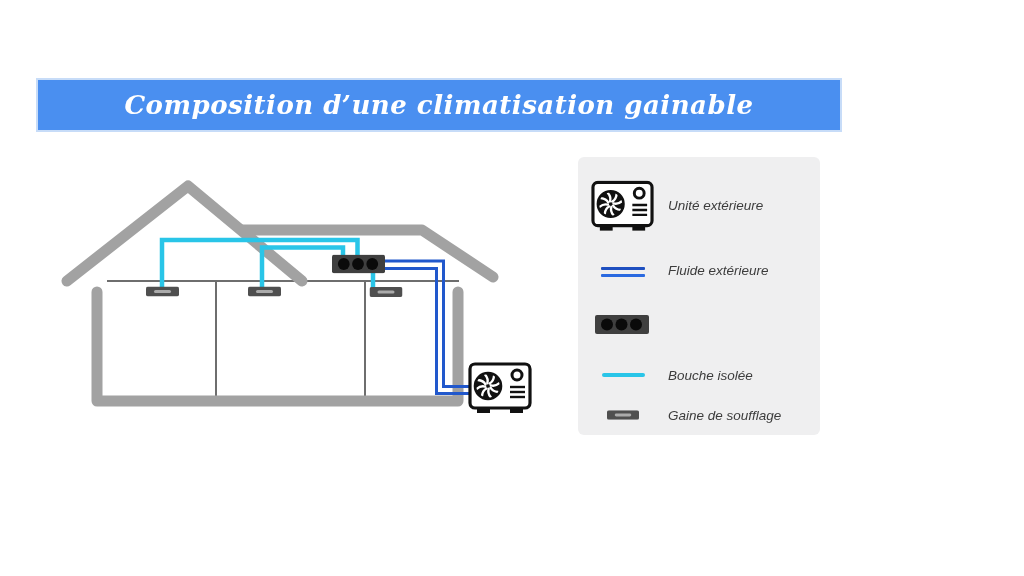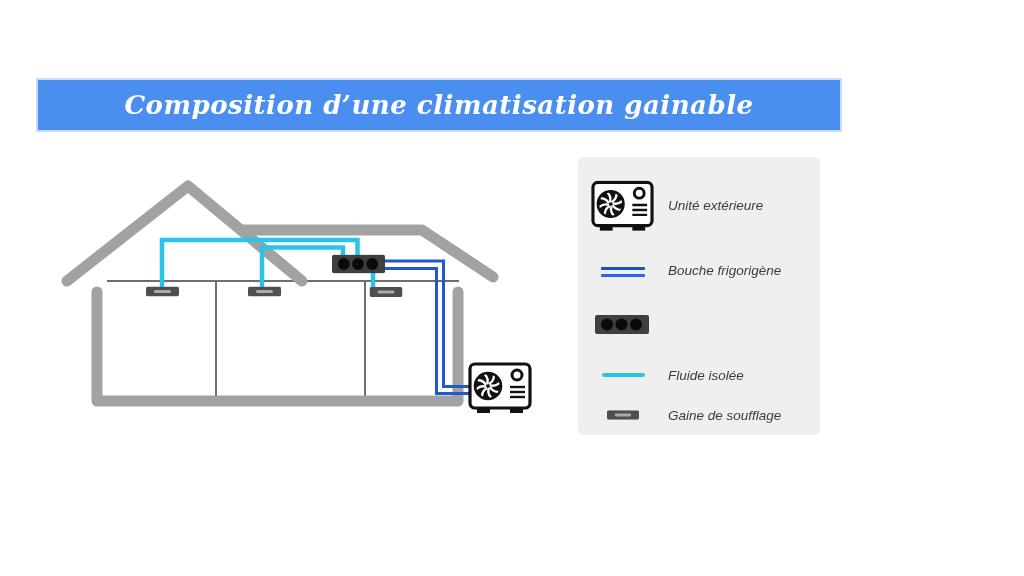--- a/index.html
+++ b/index.html
@@ -119,28 +119,28 @@
   <div class="legend">
     <svg style="position:absolute;left:13px;top:23px" width="63" height="53" viewBox="0 0 64 53">
       <use href="#ac-unit" xlink:href="#ac-unit"></use>
     </svg>
     <div class="lab" style="top:40px">Unité extérieure</div>
 
     <div class="swatch-refrig">
       <div class="l1"></div>
         <div class="l2"></div>
     </div>
-    <div class="lab" style="top:105px">Bouche frigorigène</div>
+    <div class="lab" style="top:105px">Fluide extérieure</div>
 
     <svg style="position:absolute;left:17px;top:158px" width="54" height="19" viewBox="0 0 54 19">
       <use href="#indoor-unit" xlink:href="#indoor-unit"></use>
     </svg>
 
     <div class="swatch-duct"></div>
-    <div class="lab" style="top:210px">Fluide isolée</div>
+    <div class="lab" style="top:210px">Bouche isolée</div>
 
     <svg style="position:absolute;left:29px;top:253px" width="32" height="10" viewBox="0 0 33 10">
       <use href="#supply-vent" xlink:href="#supply-vent"></use>
     </svg>
     <div class="lab" style="top:250px">Gaine de soufflage</div>
   </div>
 
   <div class="logo">
     <svg style="position:absolute;left:2px;top:4px" width="38" height="42" viewBox="0 0 38 42">
       <g stroke="#3aa0e8" stroke-width="2" stroke-linecap="round">

